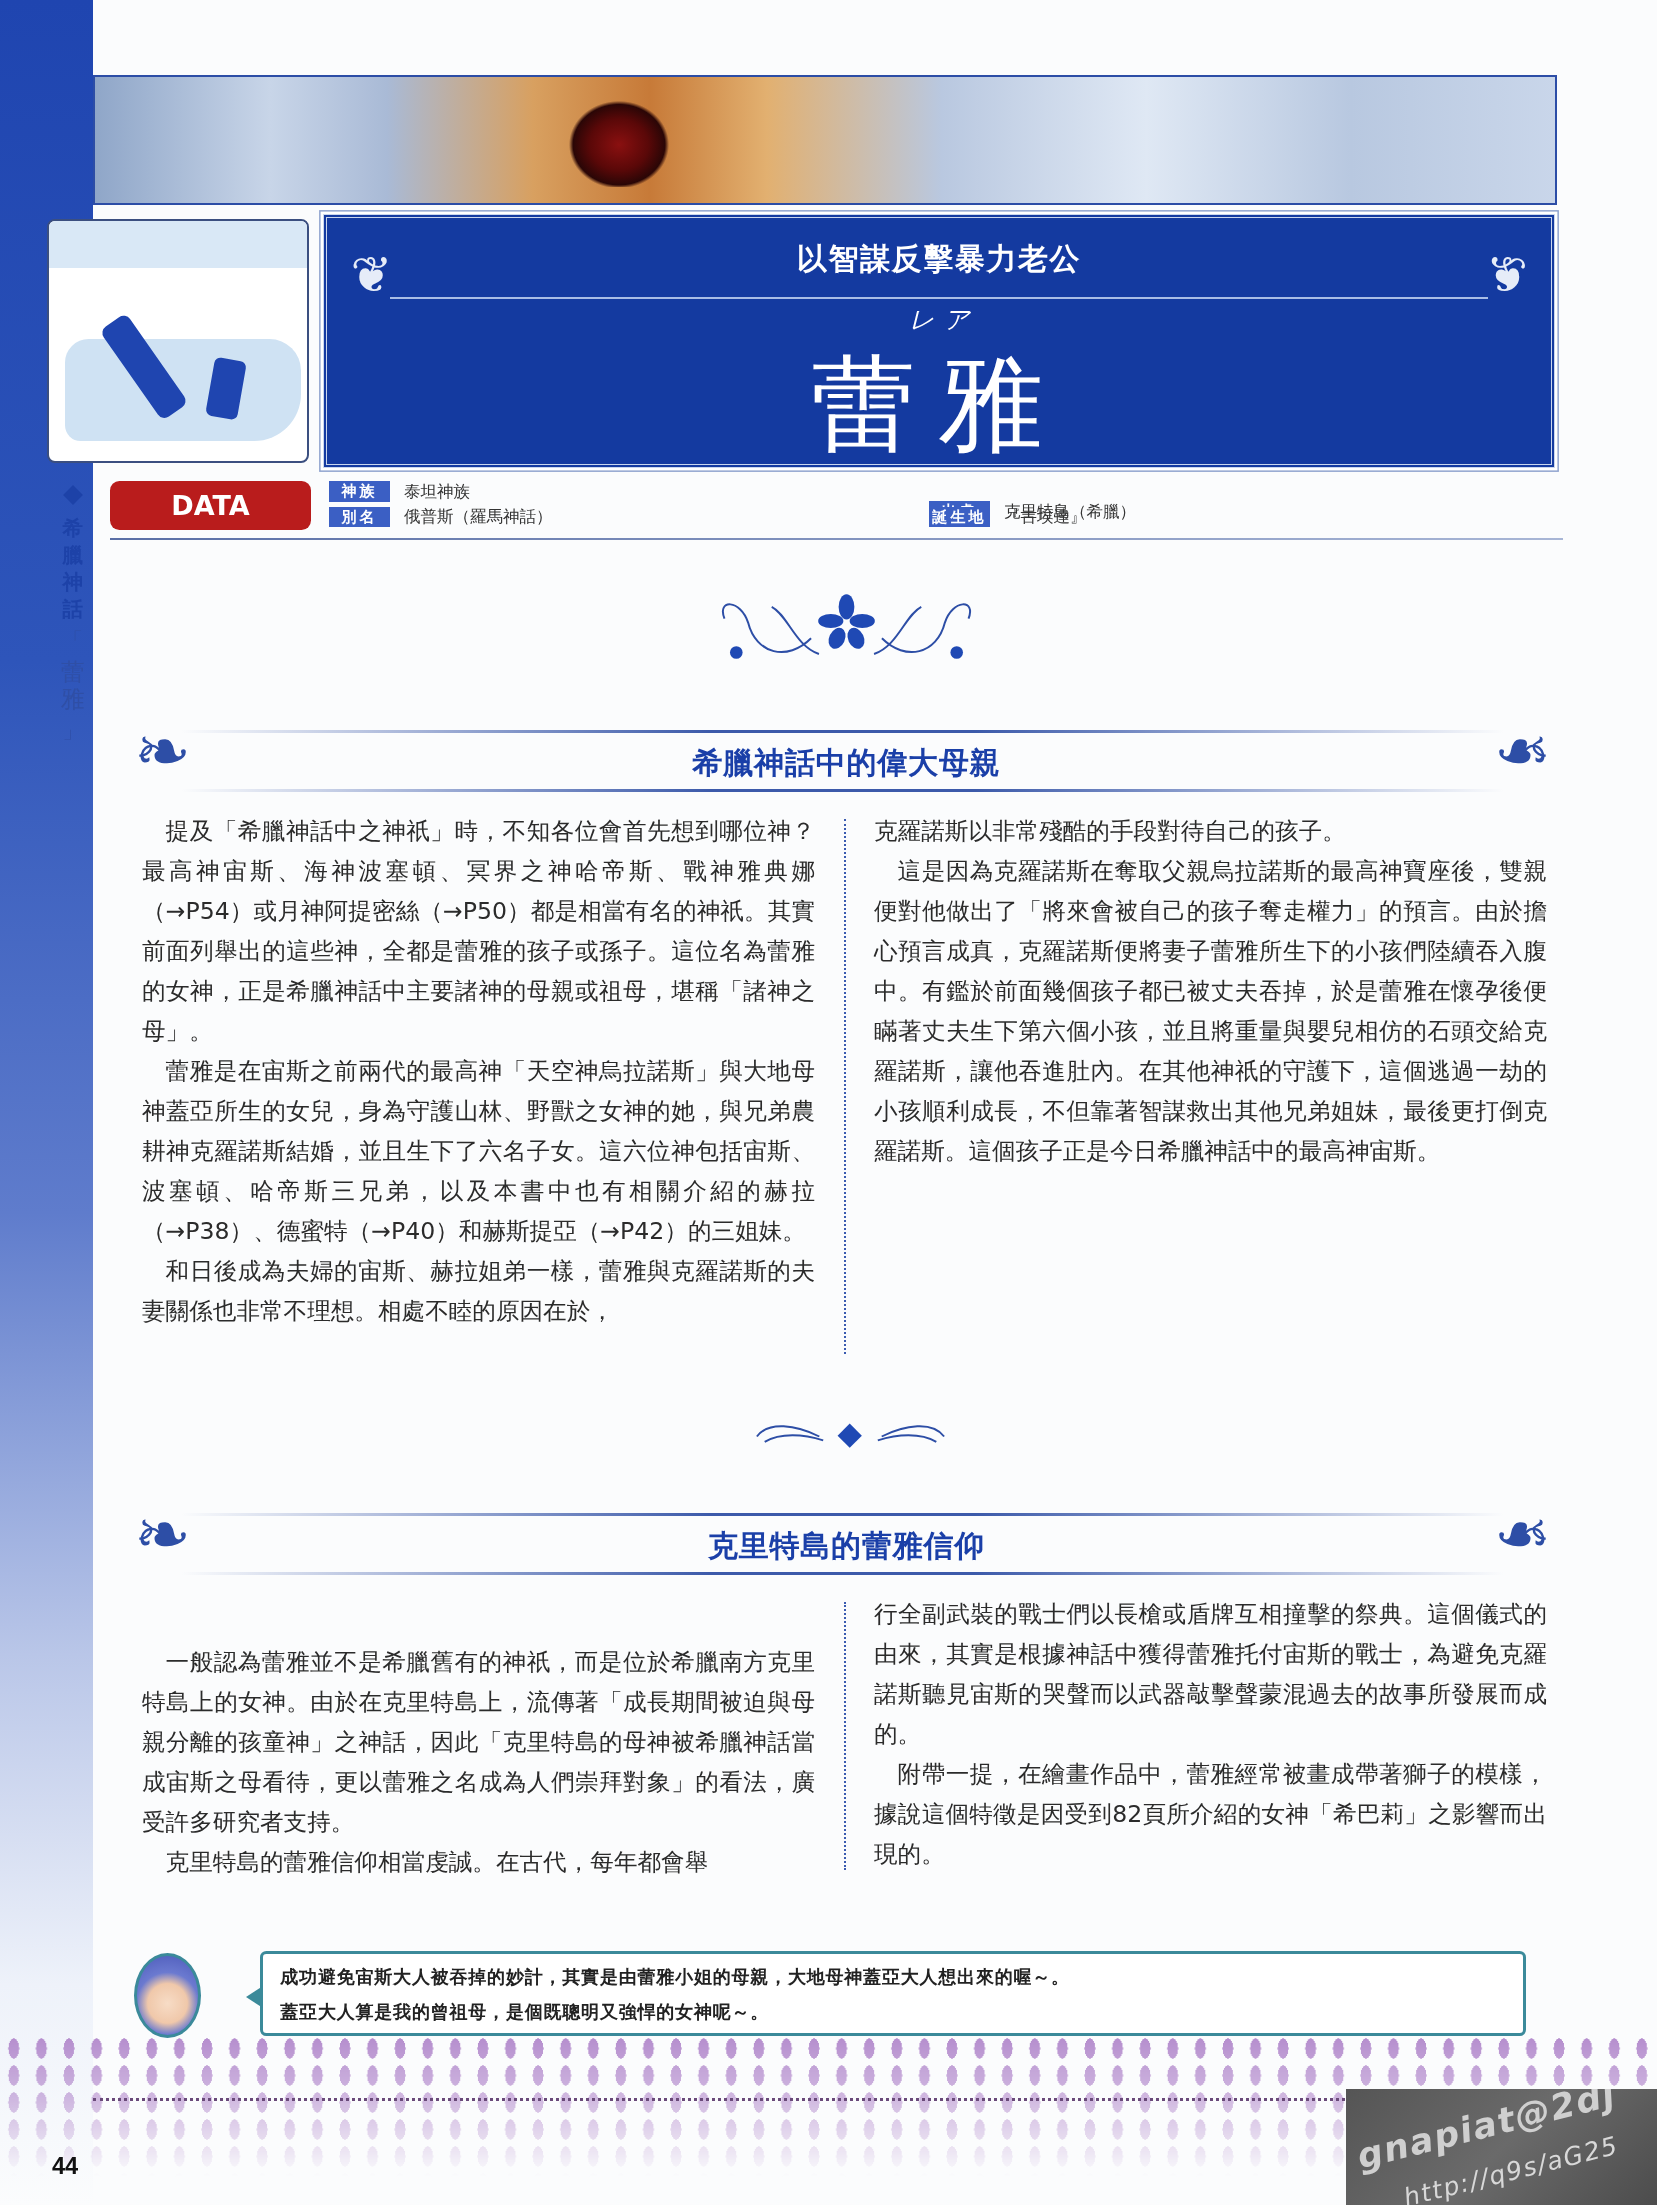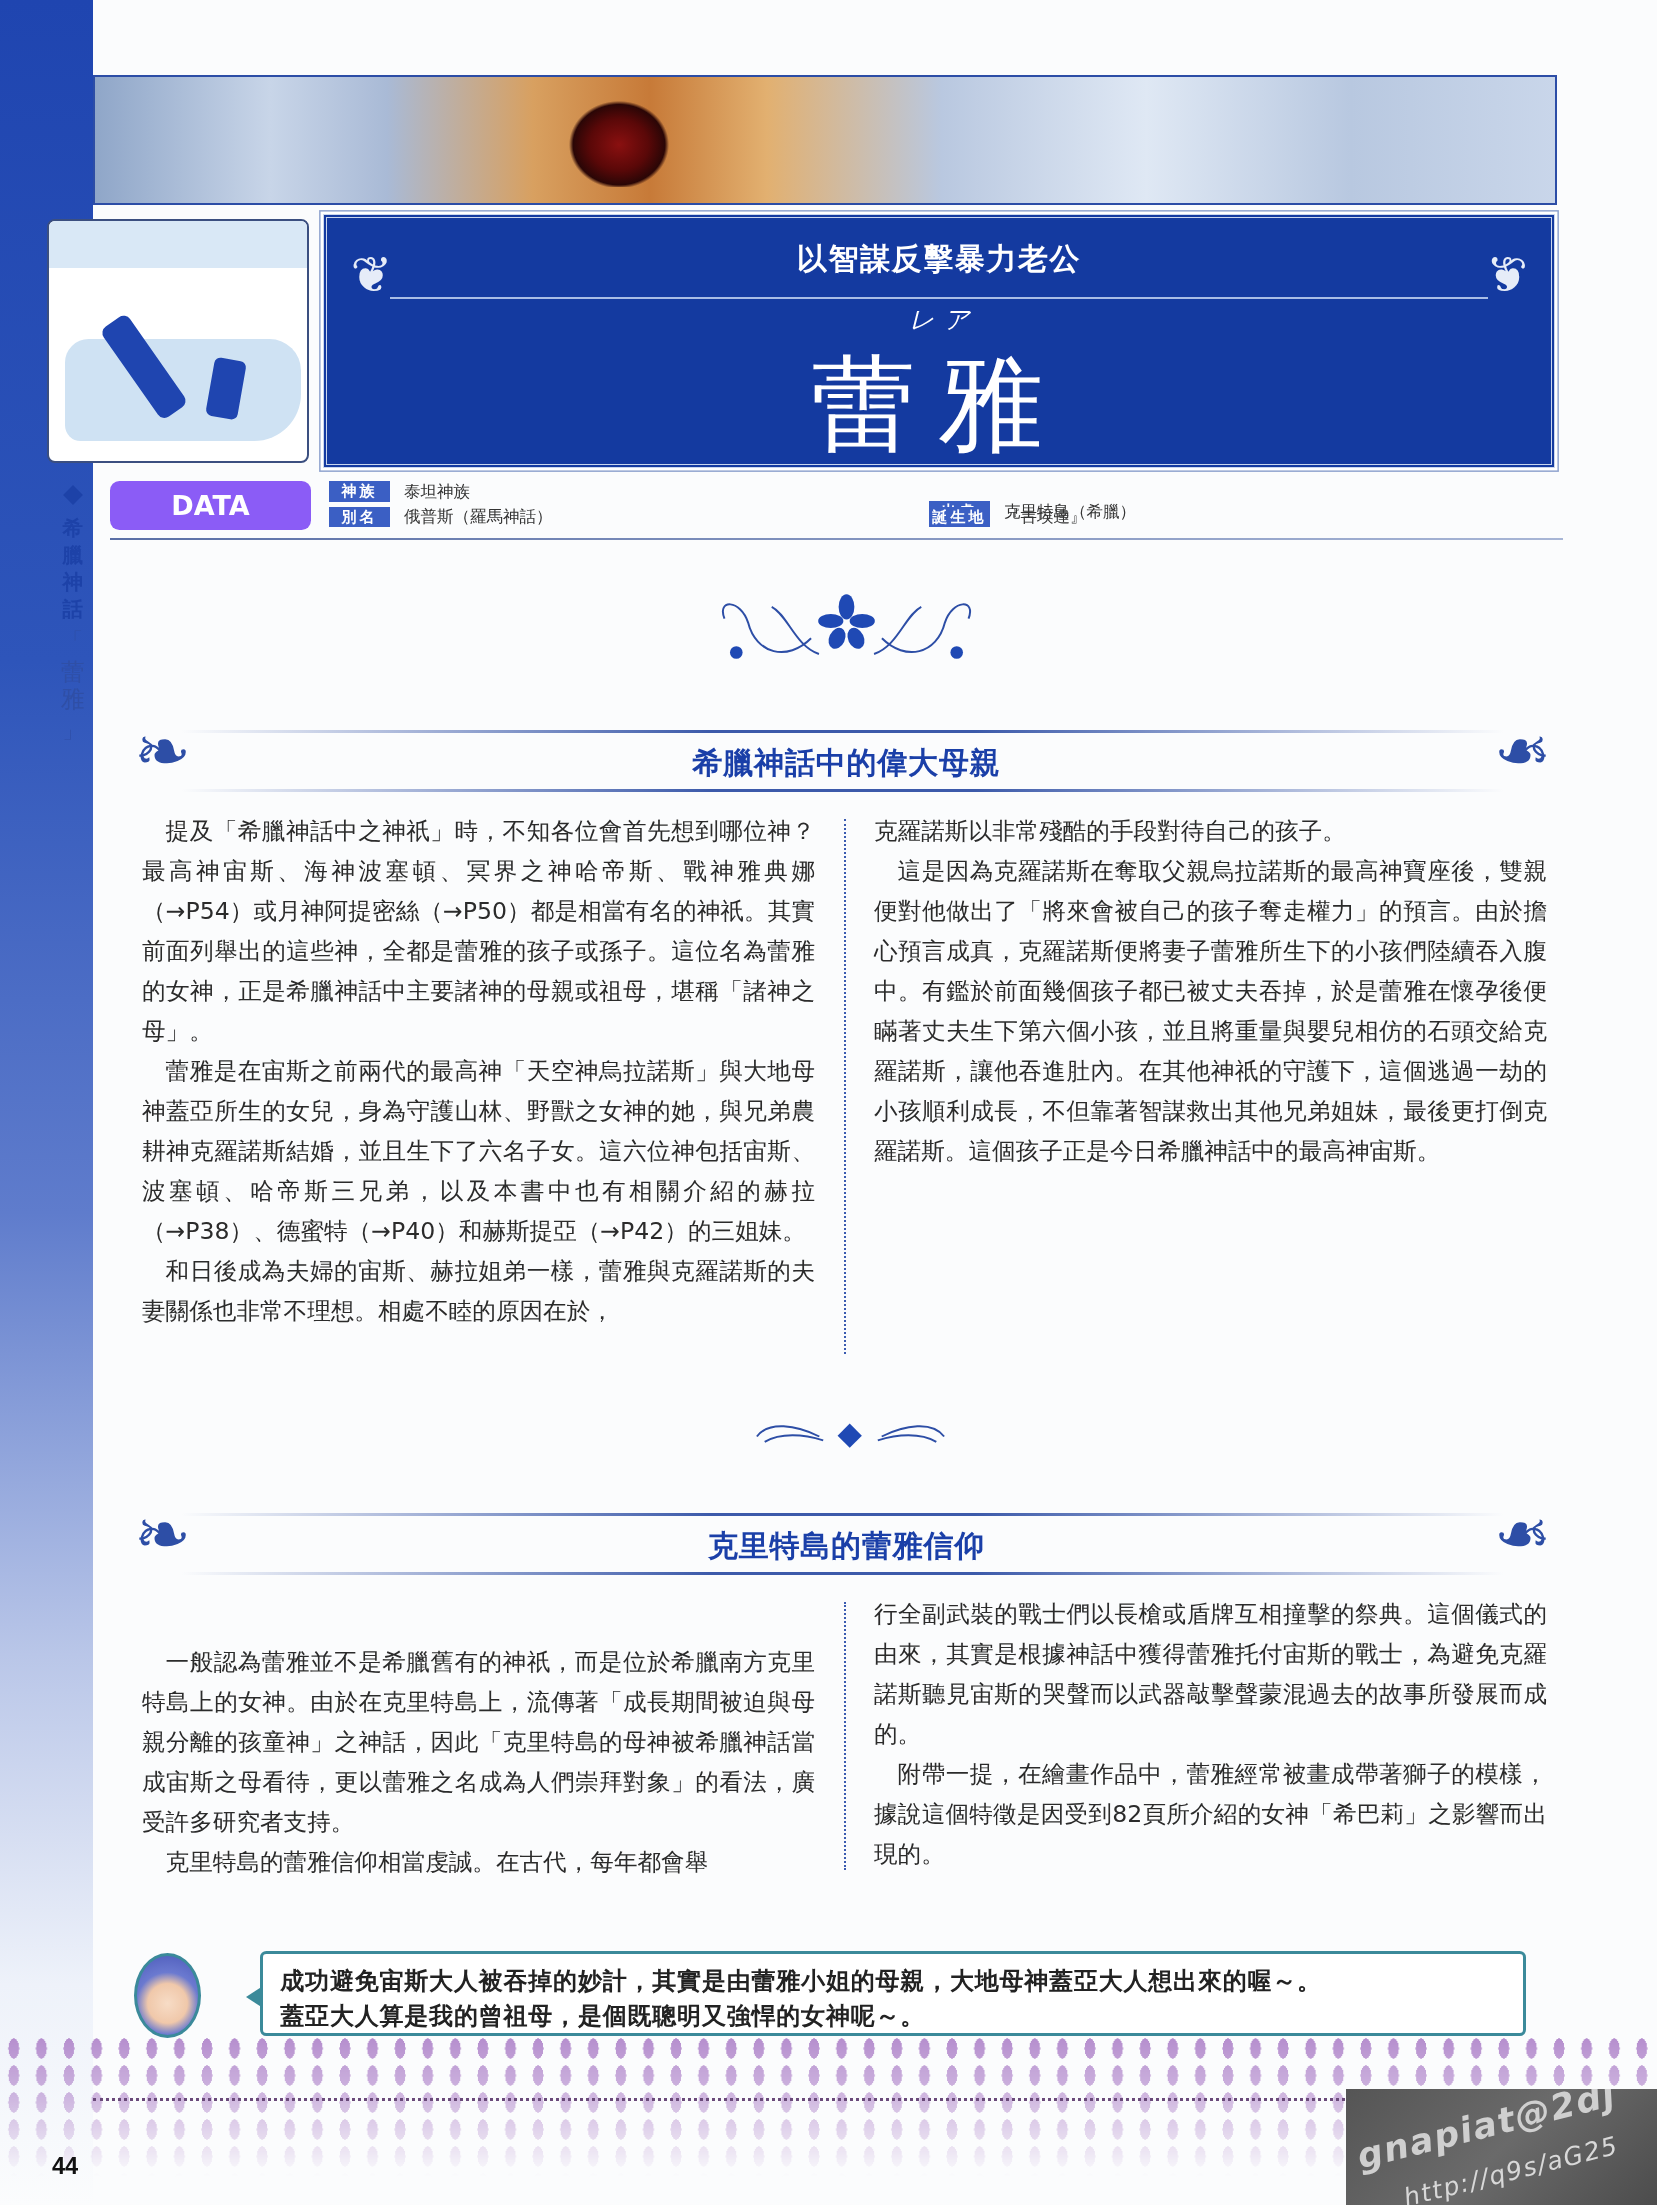--- a/index.html
+++ b/index.html
@@ -66,21 +66,21 @@
   .title-plate .name {
     position:absolute; left:0; right:0; top:118px; text-align:center;
     color:#fff; font-size:104px; letter-spacing:23.6px; font-family:"DejaVu Serif", serif;
   }
   .curl { position:absolute; color:#e6ecf8; font-size:50px; line-height:1; }
 
   
   .data-row { position:absolute; left:110px; top:479px; width:1453px; height:57px; }
   .data-badge {
     position:absolute; left:0; top:1.6px; width:201px; height:49px;
-    background:#8b5cf6; border-radius:9.4px; color:#fff;
+    background:#b91c1c; border-radius:9.4px; color:#fff;
     font-weight:bold; font-size:27px; display:flex; align-items:center; justify-content:center;
   }
   .data-field { position:absolute; height:22px; display:flex; align-items:center; }
   .data-key {
     width:61px; height:20.5px; background:#3b5fc4; color:#fff; font-size:15px; font-weight:bold;
     display:flex; align-items:center; justify-content:center; letter-spacing:3.1px;
   }
   .data-val { margin-left:14px; font-size:16.5px; color:#333; }
   .data-underline { position:absolute; left:110px; top:538px; width:1453px; height:2.4px; background:linear-gradient(90deg,#5a6fa6,#a8b6d6); }
 
@@ -122,21 +122,21 @@
     background:radial-gradient(circle at 50% 60%, #f7dcc6 0%, #f0c8aa 35%, #6b7ad0 55%, #4a58b8 100%);
   }
   .bubble {
     position:absolute; left:260px; top:1951px; width:1260px; height:79px;
     border:3.1px solid #3b8a9a; border-radius:6.3px; background:#fff;
   }
   .bubble::before {
     content:""; position:absolute; left:-17.3px; top:31.5px;
     border-right:17.3px solid #3b8a9a; border-top:11px solid transparent; border-bottom:11px solid transparent;
   }
-  .bubble .line { position:absolute; left:17.3px; font-size:24px; color:#222; font-weight:bold; letter-spacing:0.8px; }
+  .bubble .line { position:absolute; left:17.3px; font-size:18px; color:#222; font-weight:bold; letter-spacing:0.8px; }
   .bubble .l1 { top:11px; }
   .bubble .l2 { top:46px; }
 
   
   .dots {
     position:absolute; left:0; top:2035px; width:1657px; height:142px;
     background-image:radial-gradient(ellipse 5.5px 10.2px at 50% 50%, #b48ccd 0 98%, transparent 100%);
     background-size:27.6px 27px;
     -webkit-mask-image:linear-gradient(to bottom, rgba(0,0,0,1) 0%, rgba(0,0,0,0.6) 45%, rgba(0,0,0,0) 100%);
     mask-image:linear-gradient(to bottom, rgba(0,0,0,1) 0%, rgba(0,0,0,0.6) 45%, rgba(0,0,0,0) 100%);

